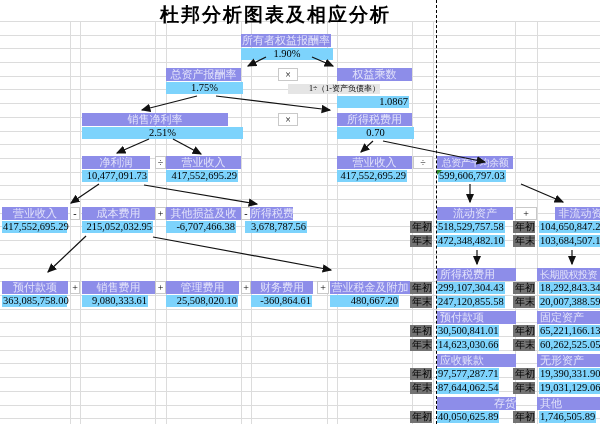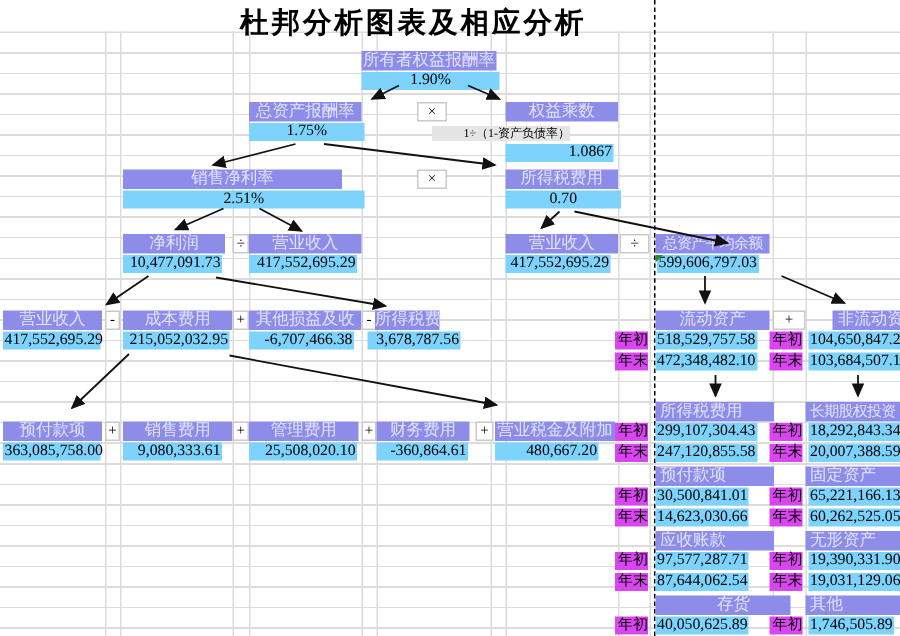--- a/index.html
+++ b/index.html
@@ -10,21 +10,21 @@
   .vline{position:absolute;top:21px;height:403px;width:1px;background:#dcdcdc;}
   .dash{position:absolute;top:0;height:424px;left:436px;width:0;border-left:1px dashed #000;}
   .title{position:absolute;left:160px;top:2px;font-size:19px;font-weight:bold;letter-spacing:2px;white-space:nowrap;}
   .pbox{position:absolute;height:13px;background:#8d8de9;color:#e2e2fa;font-size:11px;line-height:13px;
         text-align:center;overflow:hidden;white-space:nowrap;}
   .s10{font-size:10px;letter-spacing:-0.5px;}
   .val{position:absolute;height:12px;font-size:10.5px;line-height:12px;white-space:nowrap;background:#7dd3fc;padding:0 1px;}
   .r{text-align:right;} .c{text-align:center;} 
   .op{position:absolute;height:13px;background:#fff;border:1px solid #c9c9c9;box-sizing:border-box;
       font-size:10px;line-height:11px;text-align:center;}
-  .plabel{position:absolute;height:12px;font-size:10px;line-height:12px;text-align:right;background:#d946ef;white-space:nowrap;}
+  .plabel{position:absolute;height:12px;font-size:10px;line-height:12px;text-align:right;background:#737373;white-space:nowrap;}
   .formula{position:absolute;height:10px;font-size:8px;line-height:10px;text-align:right;background:#e5e5e5;white-space:nowrap;}
   .tri{position:absolute;left:437px;top:170px;width:0;height:0;
        border-top:5px solid #2e8b2e;border-right:5px solid transparent;}
   svg.arrows{position:absolute;left:0;top:0;pointer-events:none;}
 </style>
 </head>
 <body>
 
 <div class="grid-h"></div>
 <div class="vline" style="left:70px"></div>
@@ -137,21 +137,21 @@
 <div class="pbox" style="left:537px;top:354px;width:62px;text-align:left;padding-left:3px">无形资产</div>
 <div class="plabel" style="left:410px;top:368px;width:22px">年初</div>
 <div class="val" style="left:437px;top:368px">97,577,287.71</div>
 <div class="plabel" style="left:513px;top:368px;width:22px">年初</div>
 <div class="val" style="left:539px;top:368px">19,390,331.90</div>
 <div class="plabel" style="left:410px;top:382px;width:22px">年末</div>
 <div class="val" style="left:437px;top:382px">87,644,062.54</div>
 <div class="plabel" style="left:513px;top:382px;width:22px">年末</div>
 <div class="val" style="left:539px;top:382px">19,031,129.06</div>
 
-<div class="pbox" style="left:437px;top:397px;width:76px;text-align:center;padding-left:14px">存货</div>
+<div class="pbox" style="left:437px;top:397px;width:76px;text-align:right;padding-left:3px">存货</div>
 <div class="pbox" style="left:537px;top:397px;width:62px;text-align:left;padding-left:3px">其他</div>
 <div class="plabel" style="left:410px;top:411px;width:22px">年初</div>
 <div class="val" style="left:437px;top:411px">40,050,625.89</div>
 <div class="plabel" style="left:513px;top:411px;width:22px">年初</div>
 <div class="val" style="left:539px;top:411px">1,746,505.89</div>
 
 <svg class="arrows" width="600" height="424" viewBox="0 0 600 424">
   <defs>
     <marker id="ah" markerWidth="9" markerHeight="8" refX="7" refY="3.5" orient="auto">
       <path d="M0,0 L8,3.5 L0,7 z" fill="#111"></path>

